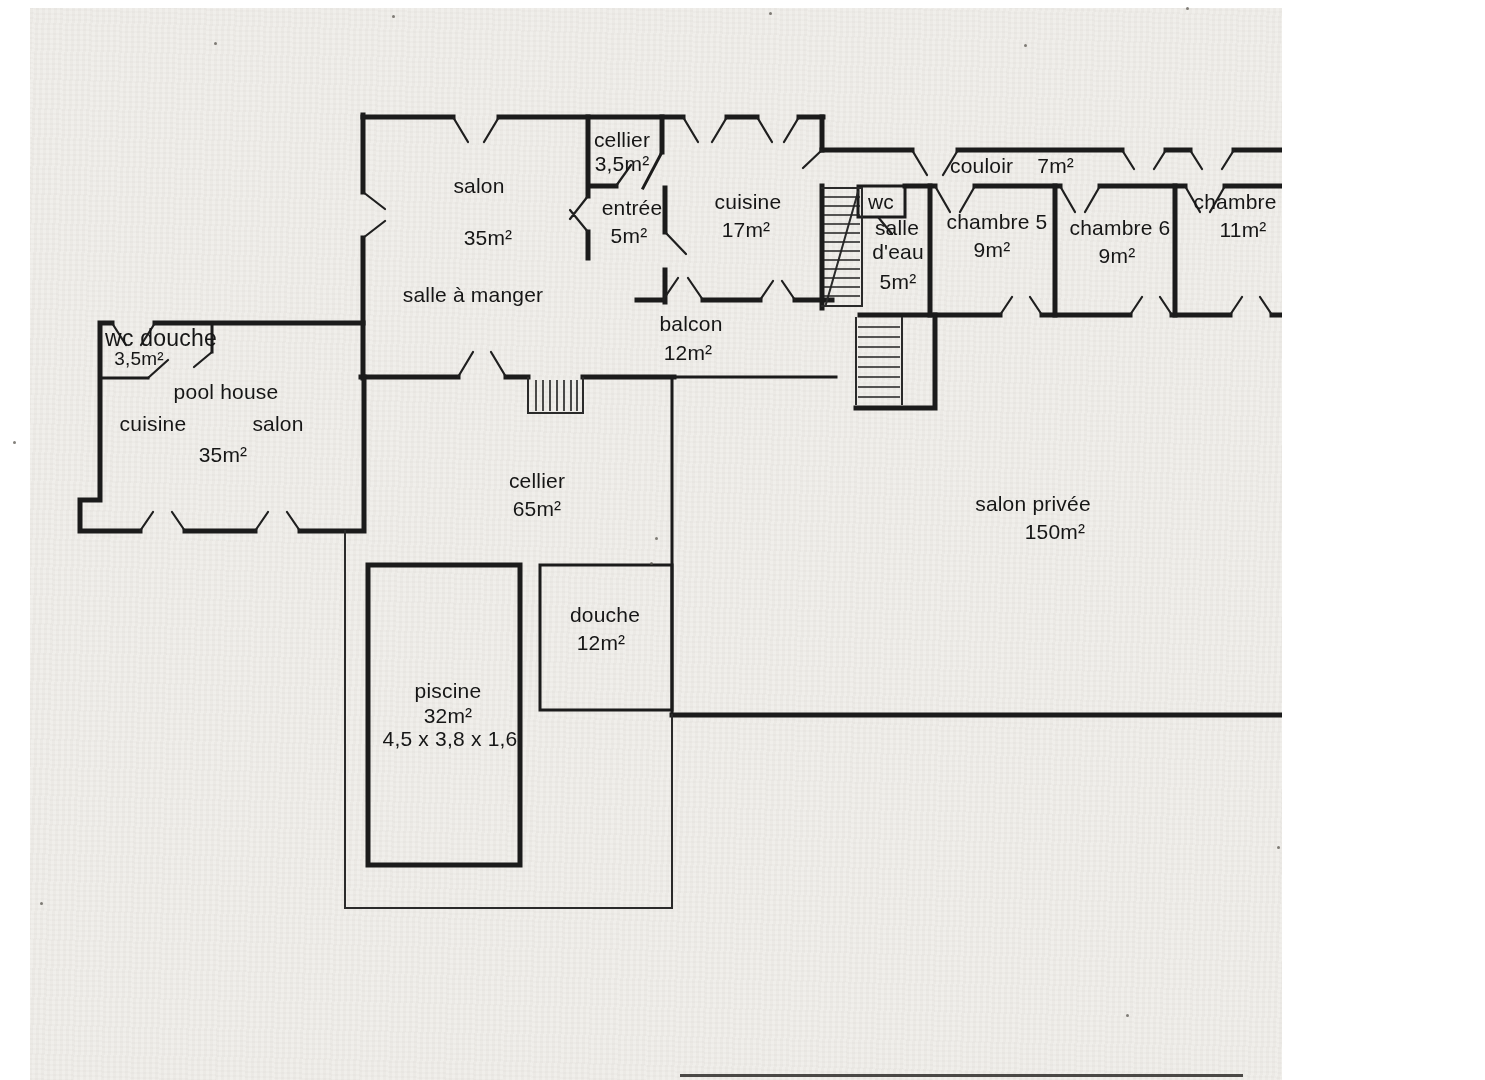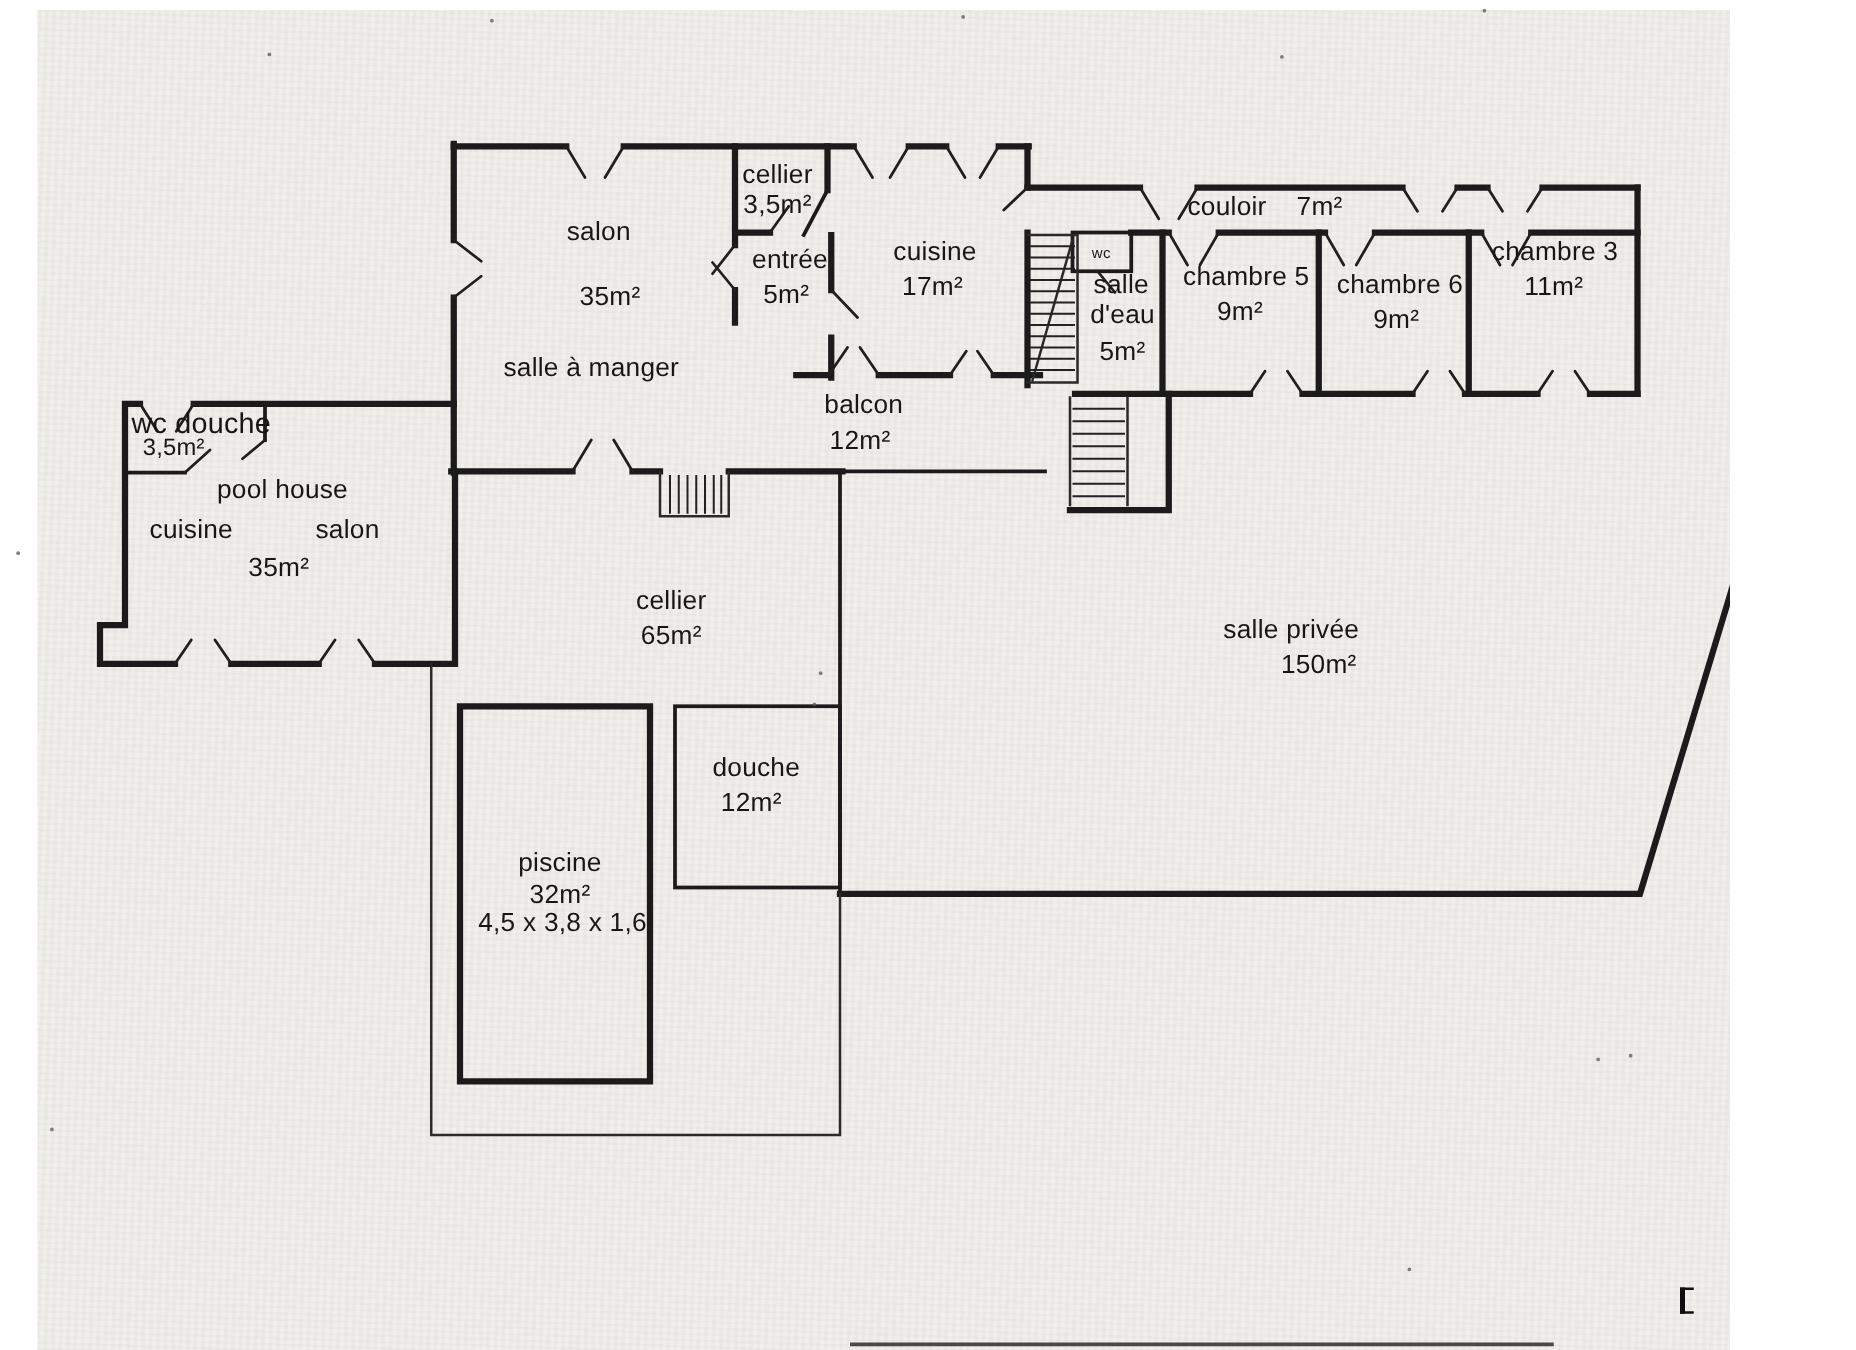--- a/index.html
+++ b/index.html
@@ -1,33 +1,33 @@
 <!DOCTYPE html>
 <html><head>
 <meta charset="utf-8">
 <style>
   html,body{margin:0;padding:0;background:#ffffff;}
   .page{
-    position:relative;width:1384px;height:1080px;overflow:hidden;
+    position:relative;width:1282px;height:1080px;overflow:hidden;
     background:#ffffff;font-family:"Liberation Sans",sans-serif;
   }
   .paper{
     position:absolute;left:30px;top:8px;right:0;bottom:0;
     background:#f0eeea;
     background-image:
       repeating-linear-gradient(92deg, rgba(120,115,105,.035) 0 3px, rgba(255,255,255,.03) 3px 6px),
       repeating-linear-gradient(2deg, rgba(100,95,90,.028) 0 2px, transparent 2px 5px);
   }
   svg.plan{position:absolute;left:0;top:0;}
   .lbl{
     position:absolute;transform:translateX(-50%);
     font-size:21px;line-height:24px;color:#161616;
     white-space:nowrap;letter-spacing:.2px;text-align:center;
   }
-  .lbl.small{font-size:12px;line-height:20px;}
+  .lbl.small{font-size:21px;line-height:20px;}
   .couloir-gap{display:inline-block;width:24px;}
   .speck{position:absolute;width:3px;height:3px;border-radius:50%;background:#5a564f;opacity:.75;}
   .artifact-line{position:absolute;left:680px;top:1074px;width:563px;height:3px;background:#2e2c29;opacity:.85;}
   .bracket{position:absolute;border-left:4px solid #0e0e0e;border-top:2px solid #0e0e0e;border-bottom:2px solid #0e0e0e;width:7px;}
   .bracket.b1{left:1344px;top:1030px;height:17px;}
   .bracket.b2{left:1474px;top:338px;height:22px;}
 </style>
 </head>
 <body>
 
@@ -162,21 +162,21 @@
   <div class="lbl" style="left:139px;top:348px;font-size:19px;line-height:21px">3,5m²</div>
 
   <div class="lbl" style="left:226px;top:380px">pool house</div>
   <div class="lbl" style="left:153px;top:412px">cuisine</div>
   <div class="lbl" style="left:278px;top:412px">salon</div>
   <div class="lbl" style="left:223px;top:443px">35m²</div>
 
   <div class="lbl" style="left:537px;top:469px">cellier</div>
   <div class="lbl" style="left:537px;top:497px">65m²</div>
 
-  <div class="lbl" style="left:1033px;top:492px">salle privée</div>
+  <div class="lbl" style="left:1033px;top:492px">salon privée</div>
   <div class="lbl" style="left:1055px;top:520px">150m²</div>
 
   <div class="lbl" style="left:605px;top:603px">douche</div>
   <div class="lbl" style="left:601px;top:631px">12m²</div>
 
   <div class="lbl" style="left:448px;top:679px">piscine</div>
   <div class="lbl" style="left:448px;top:704px">32m²</div>
   <div class="lbl" style="left:450px;top:727px">4,5 x 3,8 x 1,6</div>
 
   <div class="artifact-line"></div>

